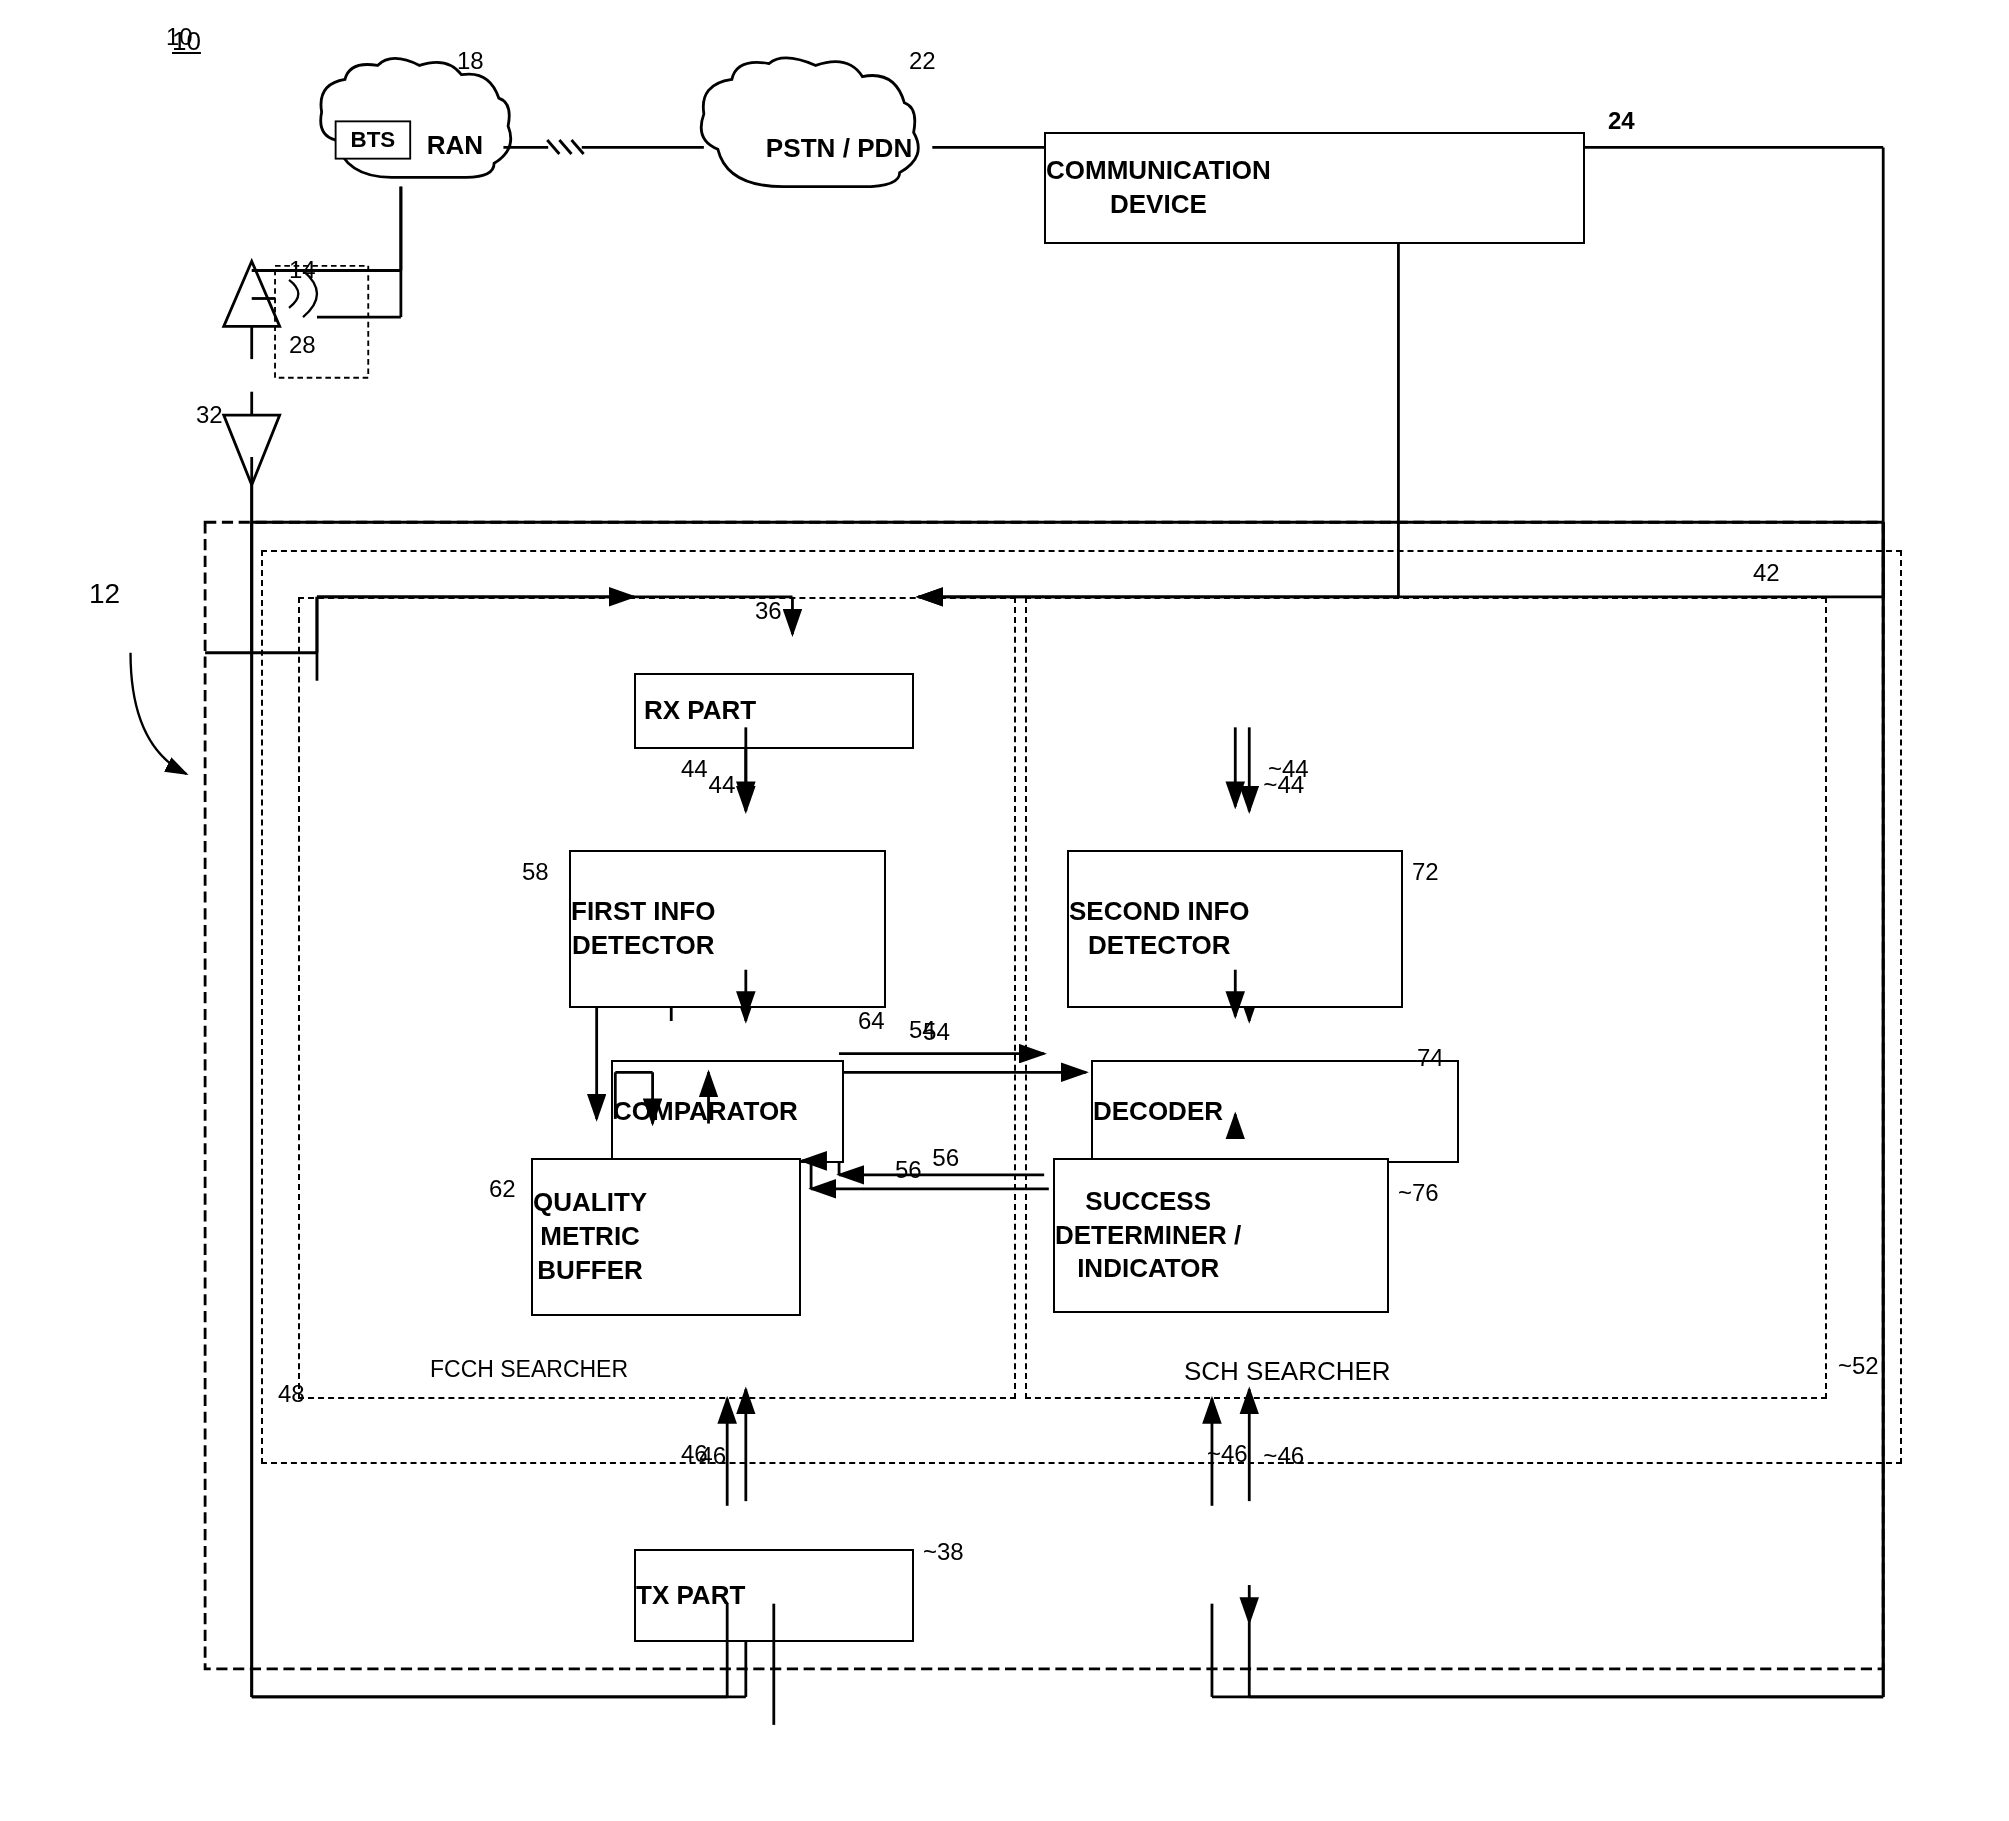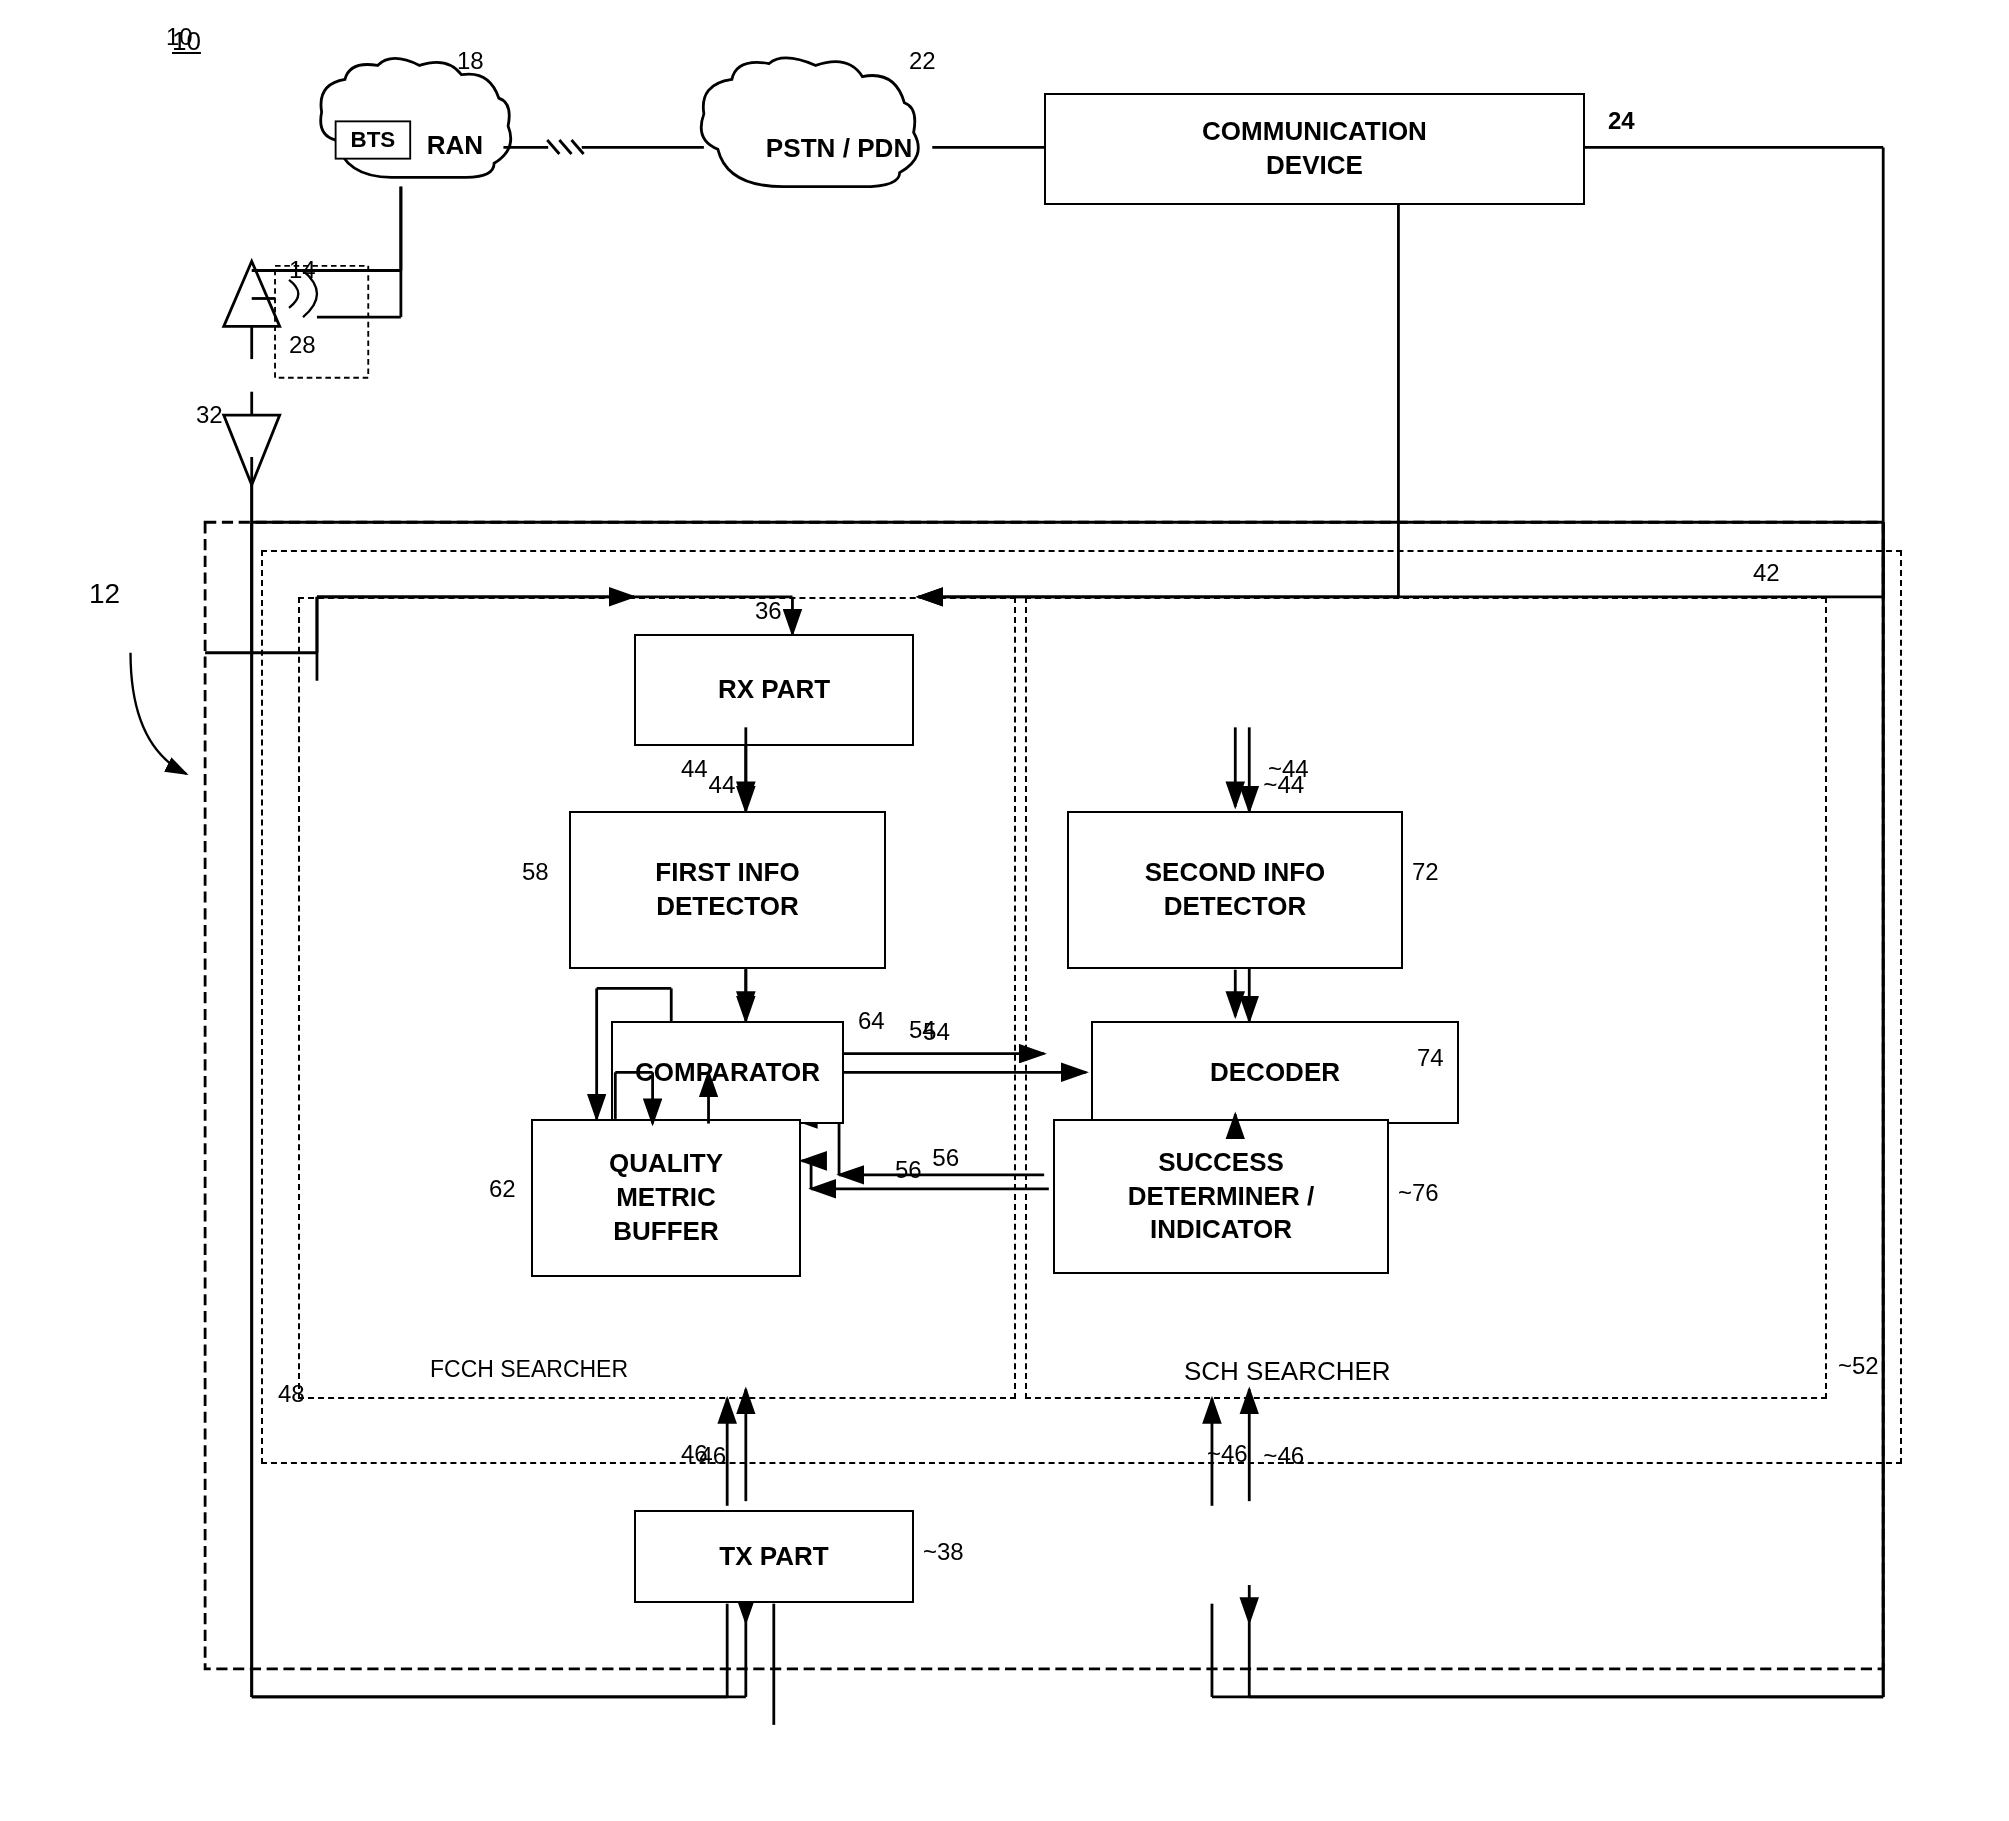--- a/index.html
+++ b/index.html
@@ -24,25 +24,26 @@
       font-weight: normal;
       color: #000;
     }
     
     .box {
       position: absolute;
       border: 2.8px solid #000;
       background: #fff;
       display: flex;
       align-items: center;
-      justify-content: center;
+      justify-content: flex-start;
       text-align: center;
       font-size: 26px;
       font-weight: bold;
       line-height: 1.3;
+      margin-top: 39px;
     }
     .box-dashed {
       position: absolute;
       border: 2.8px dashed #000;
       background: transparent;
     }
     
     .arrows-svg {
       position: absolute;
       top: 0; left: 0;
@@ -186,21 +187,21 @@
   </div>
 
   <div class="label" style="left:89px; top:578px; font-size:28px;">12</div>
 
   <div class="label" style="left:289px; top:256px;">14</div>
 
   <div class="label" style="left:289px; top:331px;">28</div>
 
   <div class="label" style="left:196px; top:401px;">32</div>
 
-  <div class="box" style="left:634px; top:634px; width:280px; height:112px;">
+  <div class="box" style="left:634px; top:634px; width:280px; height:76px;padding-left:8px;">
     <span>RX PART</span>
   </div>
 
   <div class="label" style="left:755px; top:597px;">36</div>
 
   <div class="label" style="left:1753px; top:559px;">42</div>
 
   <div class="box-dashed" style="left:261px; top:550px; width:1641px; height:914px;"></div>
 
   <div class="label" style="left:681px; top:755px;">44</div>

